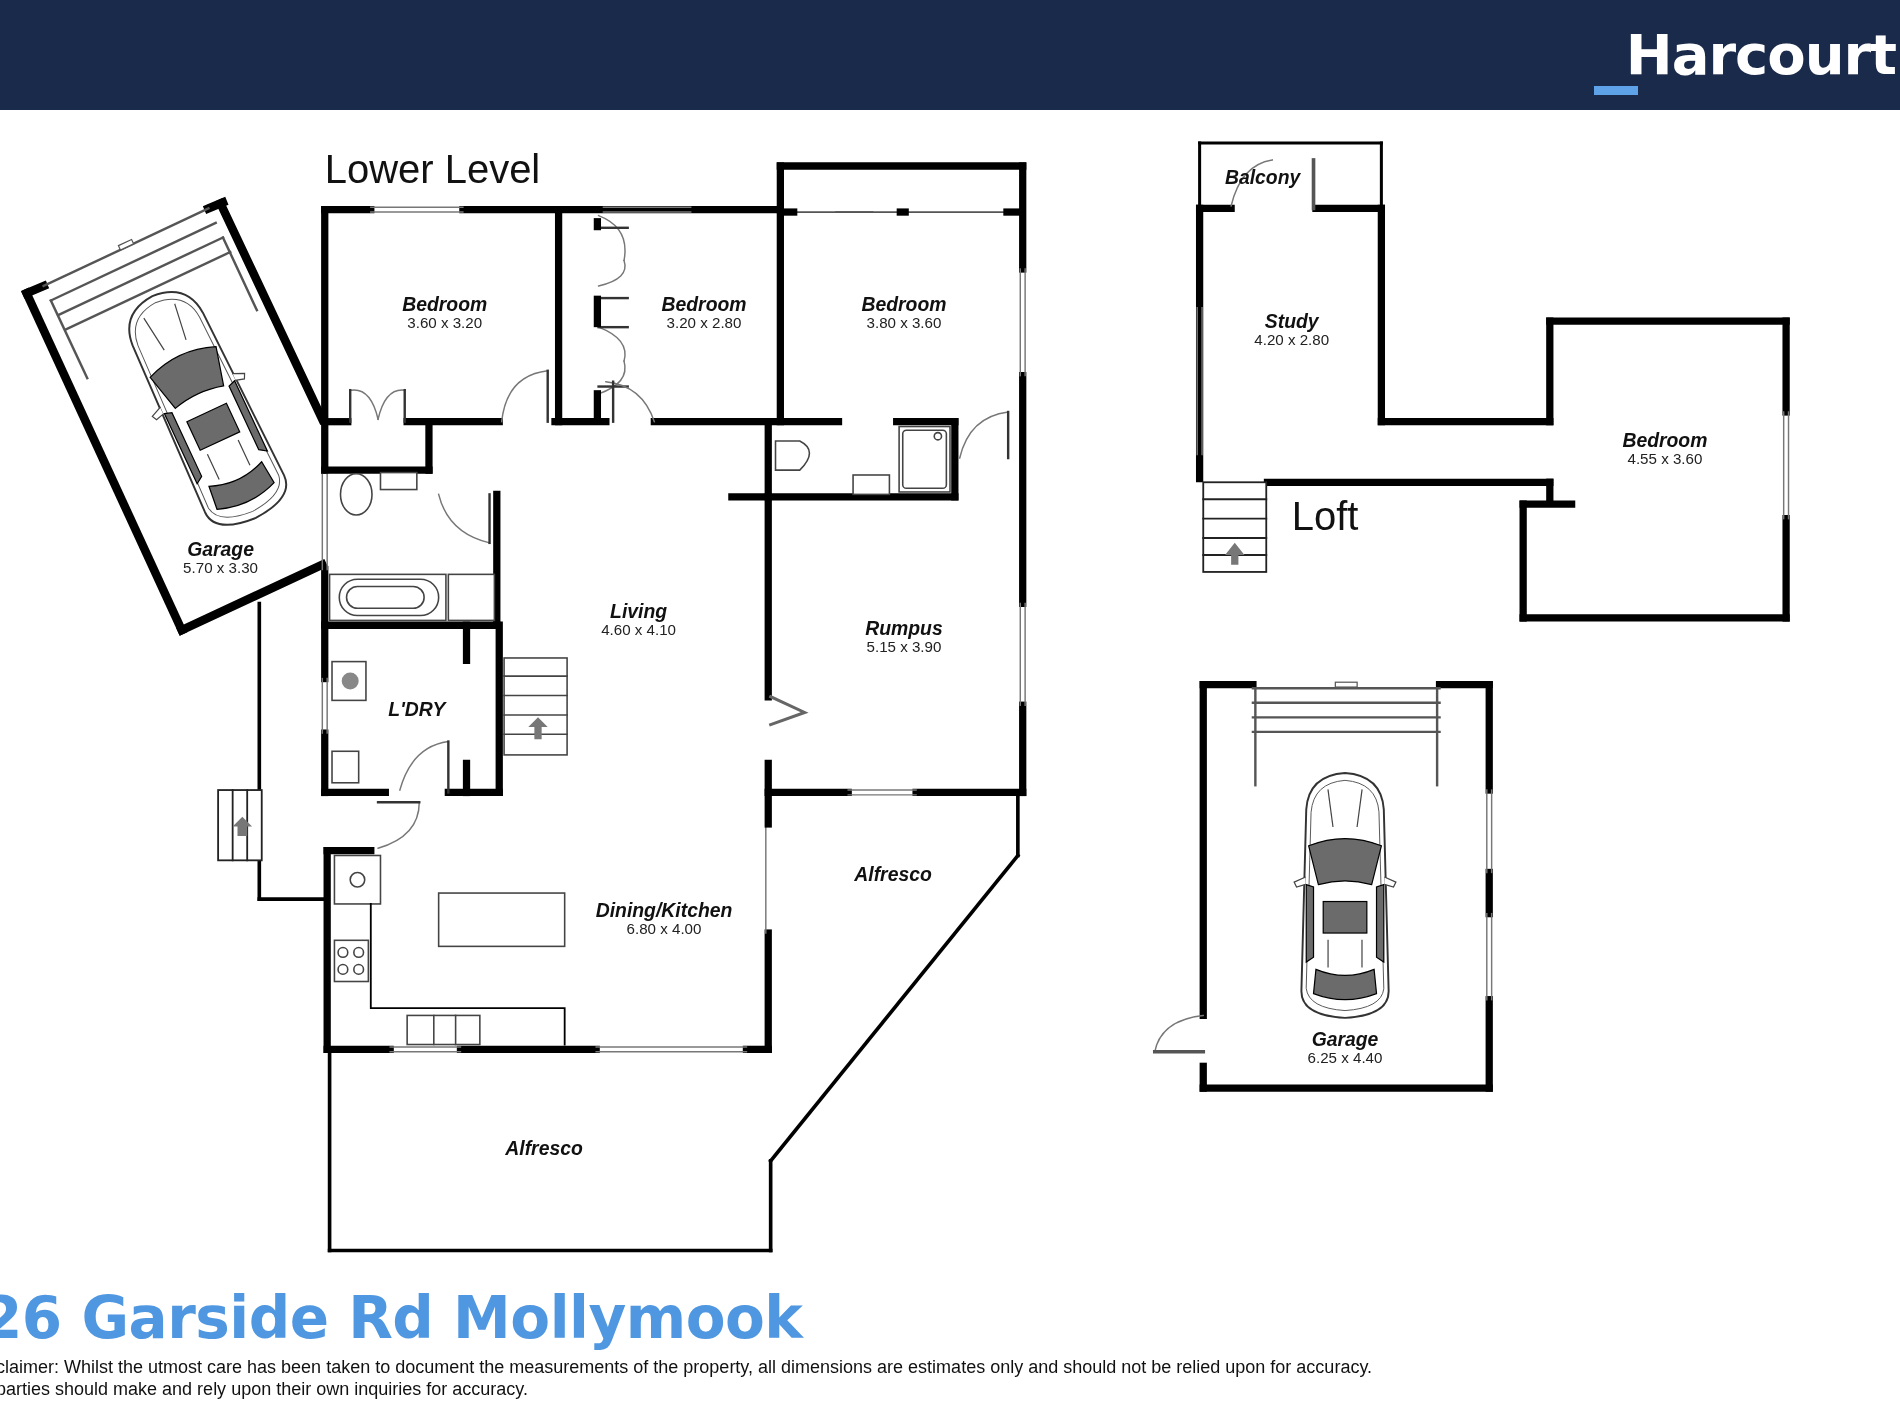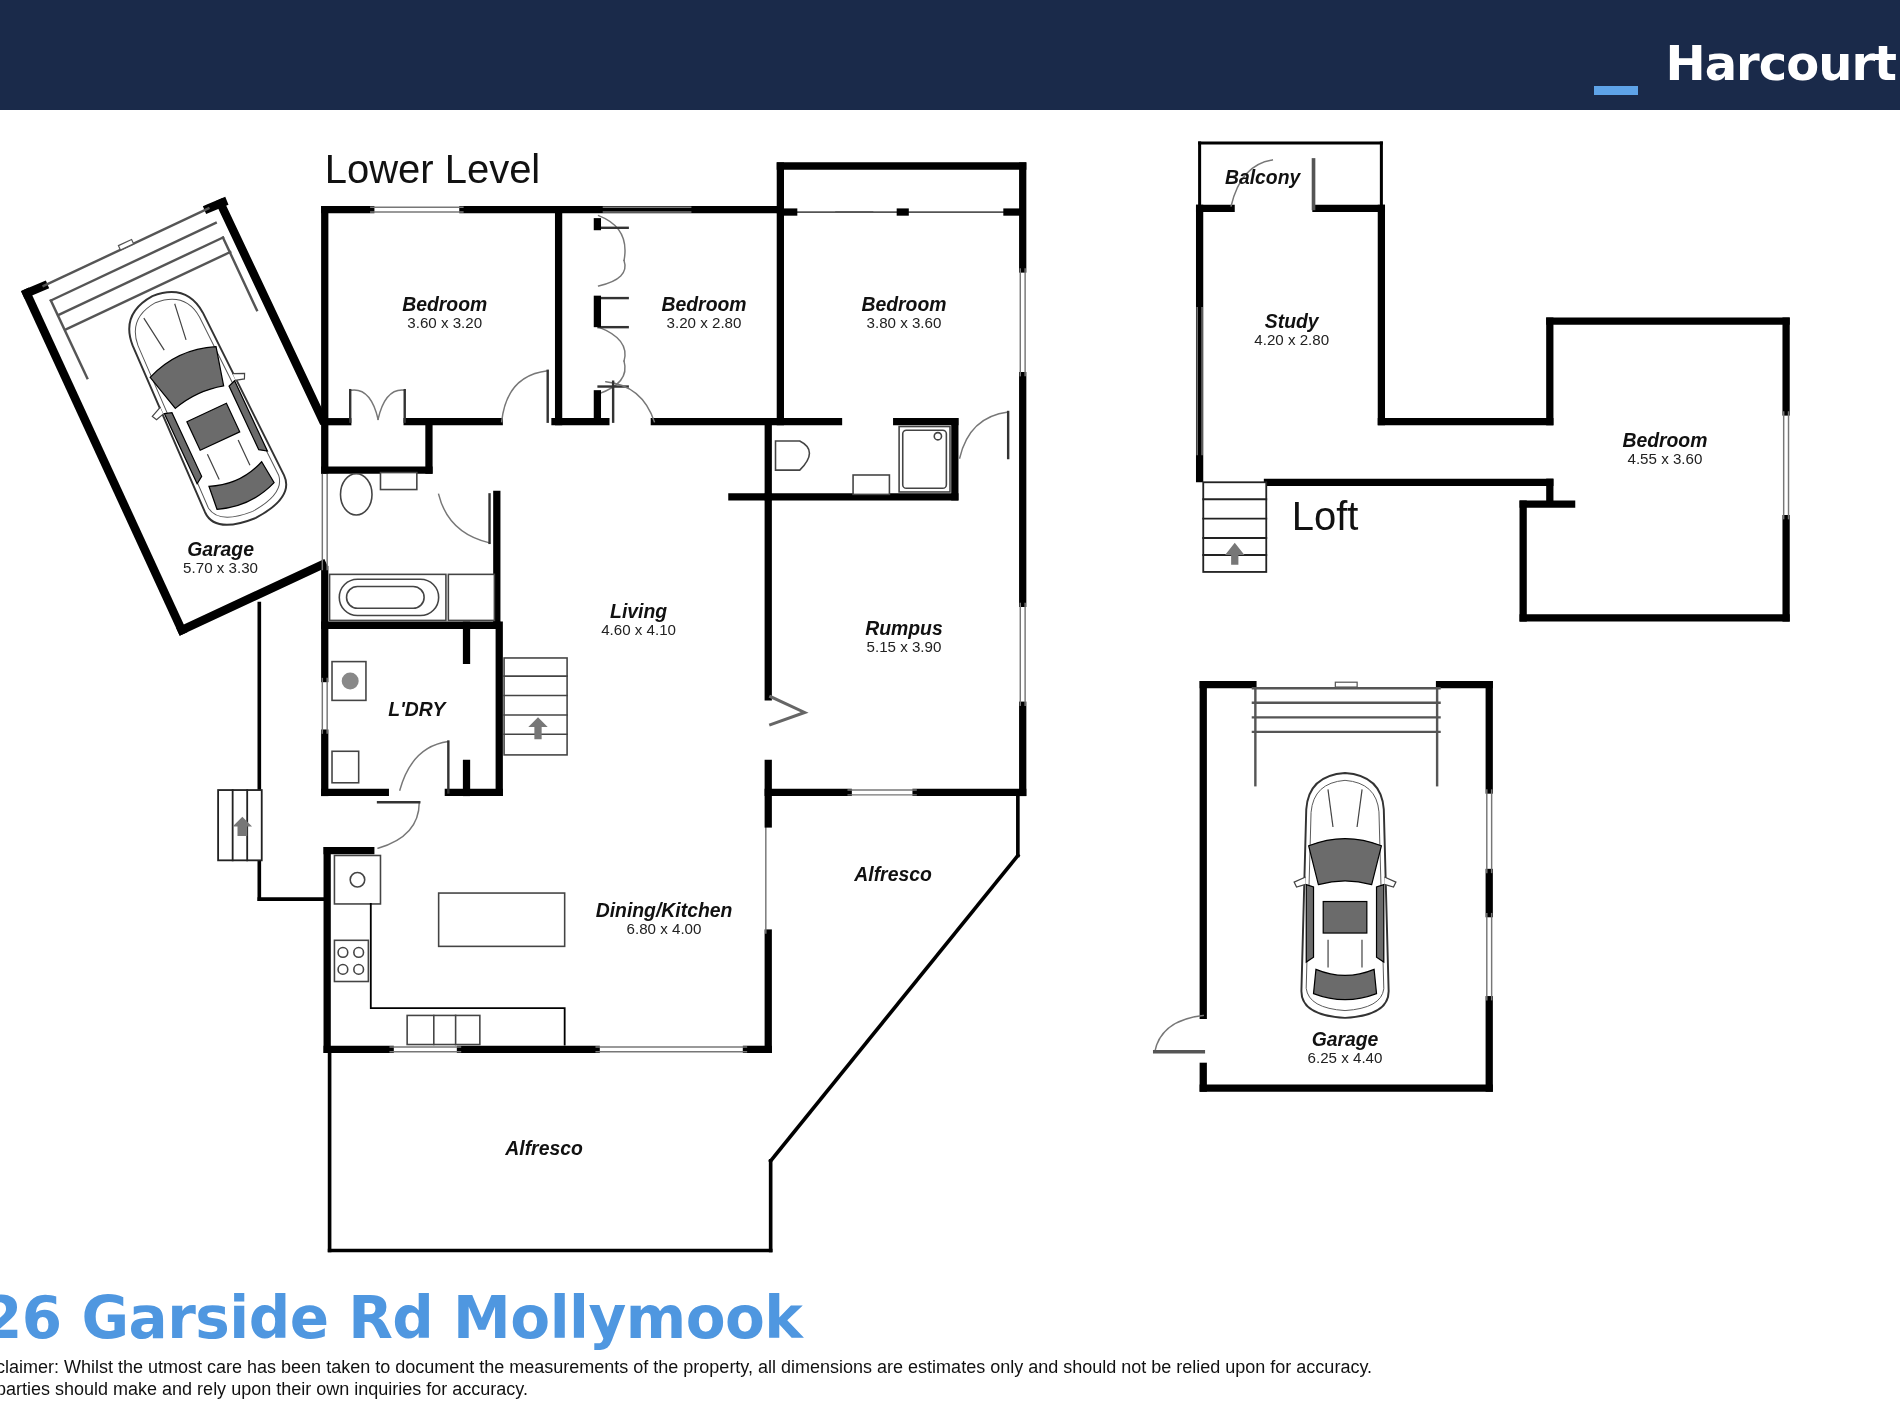--- a/index.html
+++ b/index.html
@@ -1,18 +1,18 @@
 <!DOCTYPE html>
 <html><head>
 <meta charset="utf-8">
 <style>
   html, body { margin: 0; padding: 0; background: #ffffff; }
   body { width: 1900px; height: 1425px; position: relative; overflow: hidden; font-family: "Liberation Sans", sans-serif; }
   .header { position: absolute; left: 0; top: 0; width: 1900px; height: 110px; background: #1a2a4a; }
-  .logo { position: absolute; right: 4px; top: 20px; color: #ffffff; font-family: "DejaVu Sans", sans-serif; font-weight: bold; font-size: 48px; letter-spacing: -1px; line-height: 86px; }
+  .logo { position: absolute; right: 4px; top: 12px; color: #ffffff; font-family: "DejaVu Sans", sans-serif; font-weight: bold; font-size: 56px; letter-spacing: -1px; line-height: 86px; }
   .logo-underline { position: absolute; left: 1594px; top: 86px; width: 44px; height: 9px; background: #5ea3e8; }
   .plan { position: absolute; left: 0; top: 0; width: 1900px; height: 1425px; }
   .address { position: absolute; left: -18px; top: 1284px; color: #4f97e0; font-family: "DejaVu Sans", sans-serif; font-weight: bold; font-size: 58px; letter-spacing: -0.5px; white-space: nowrap; }
   .disclaimer { position: absolute; left: -4px; color: #111; font-size: 18px; white-space: nowrap; }
   .d1 { top: 1357px; }
   .d2 { top: 1379px; }
   svg text { font-family: "Liberation Sans", sans-serif; }
   .rname { font-weight: bold; font-style: italic; font-size: 16px; fill: #111; }
   .rdim { font-size: 12.5px; fill: #222; }
   .level { font-size: 33px; fill: #111; }

